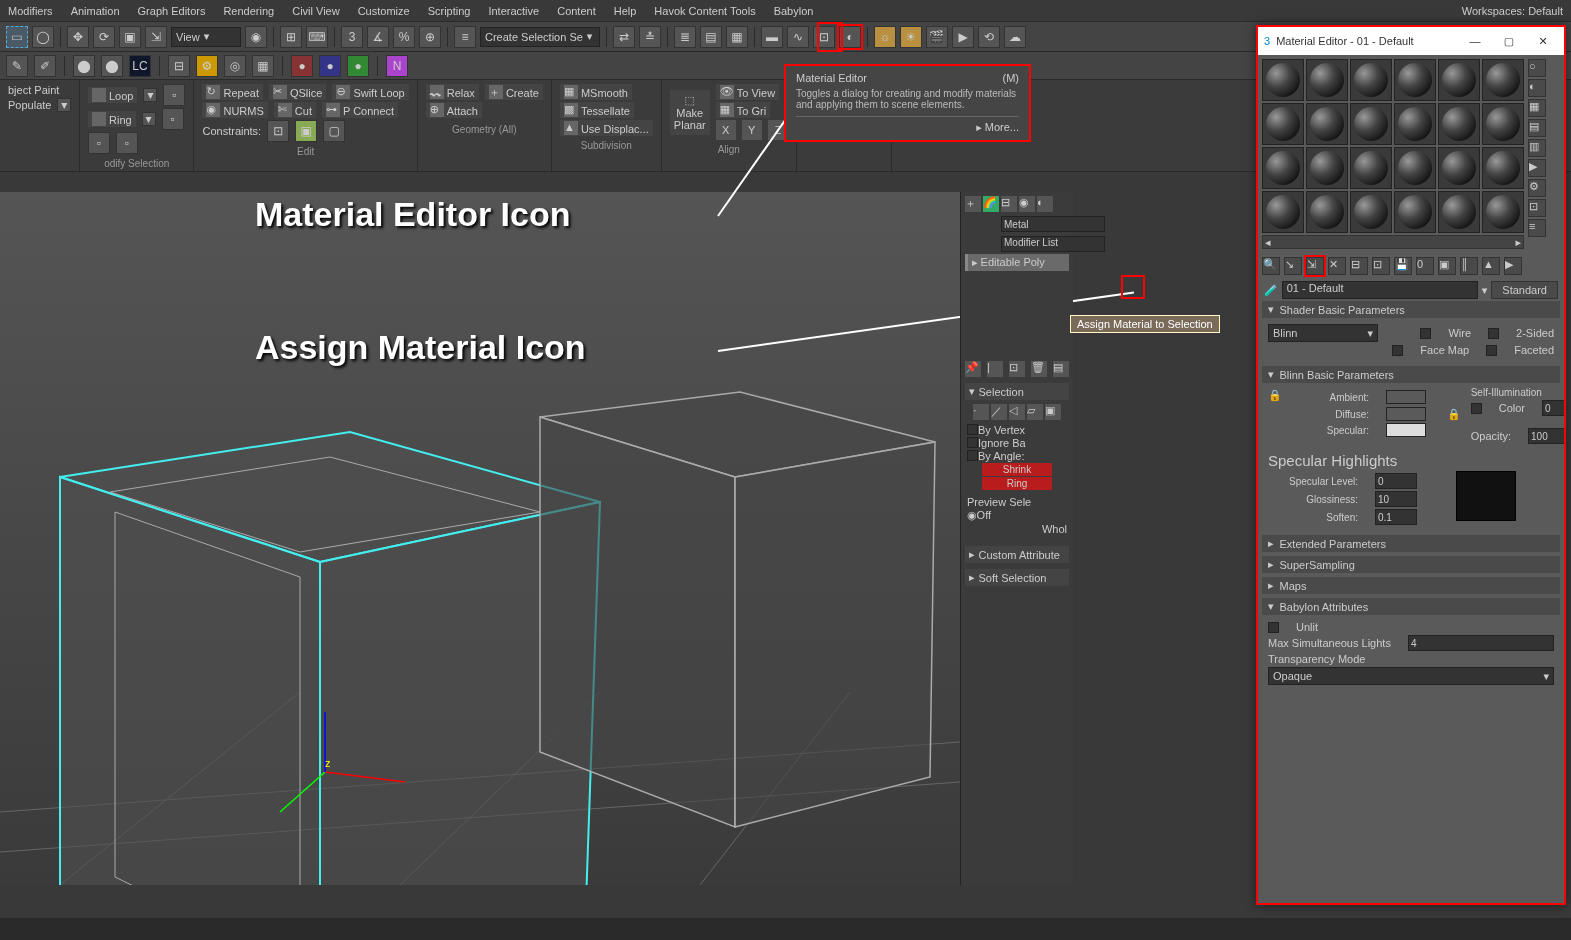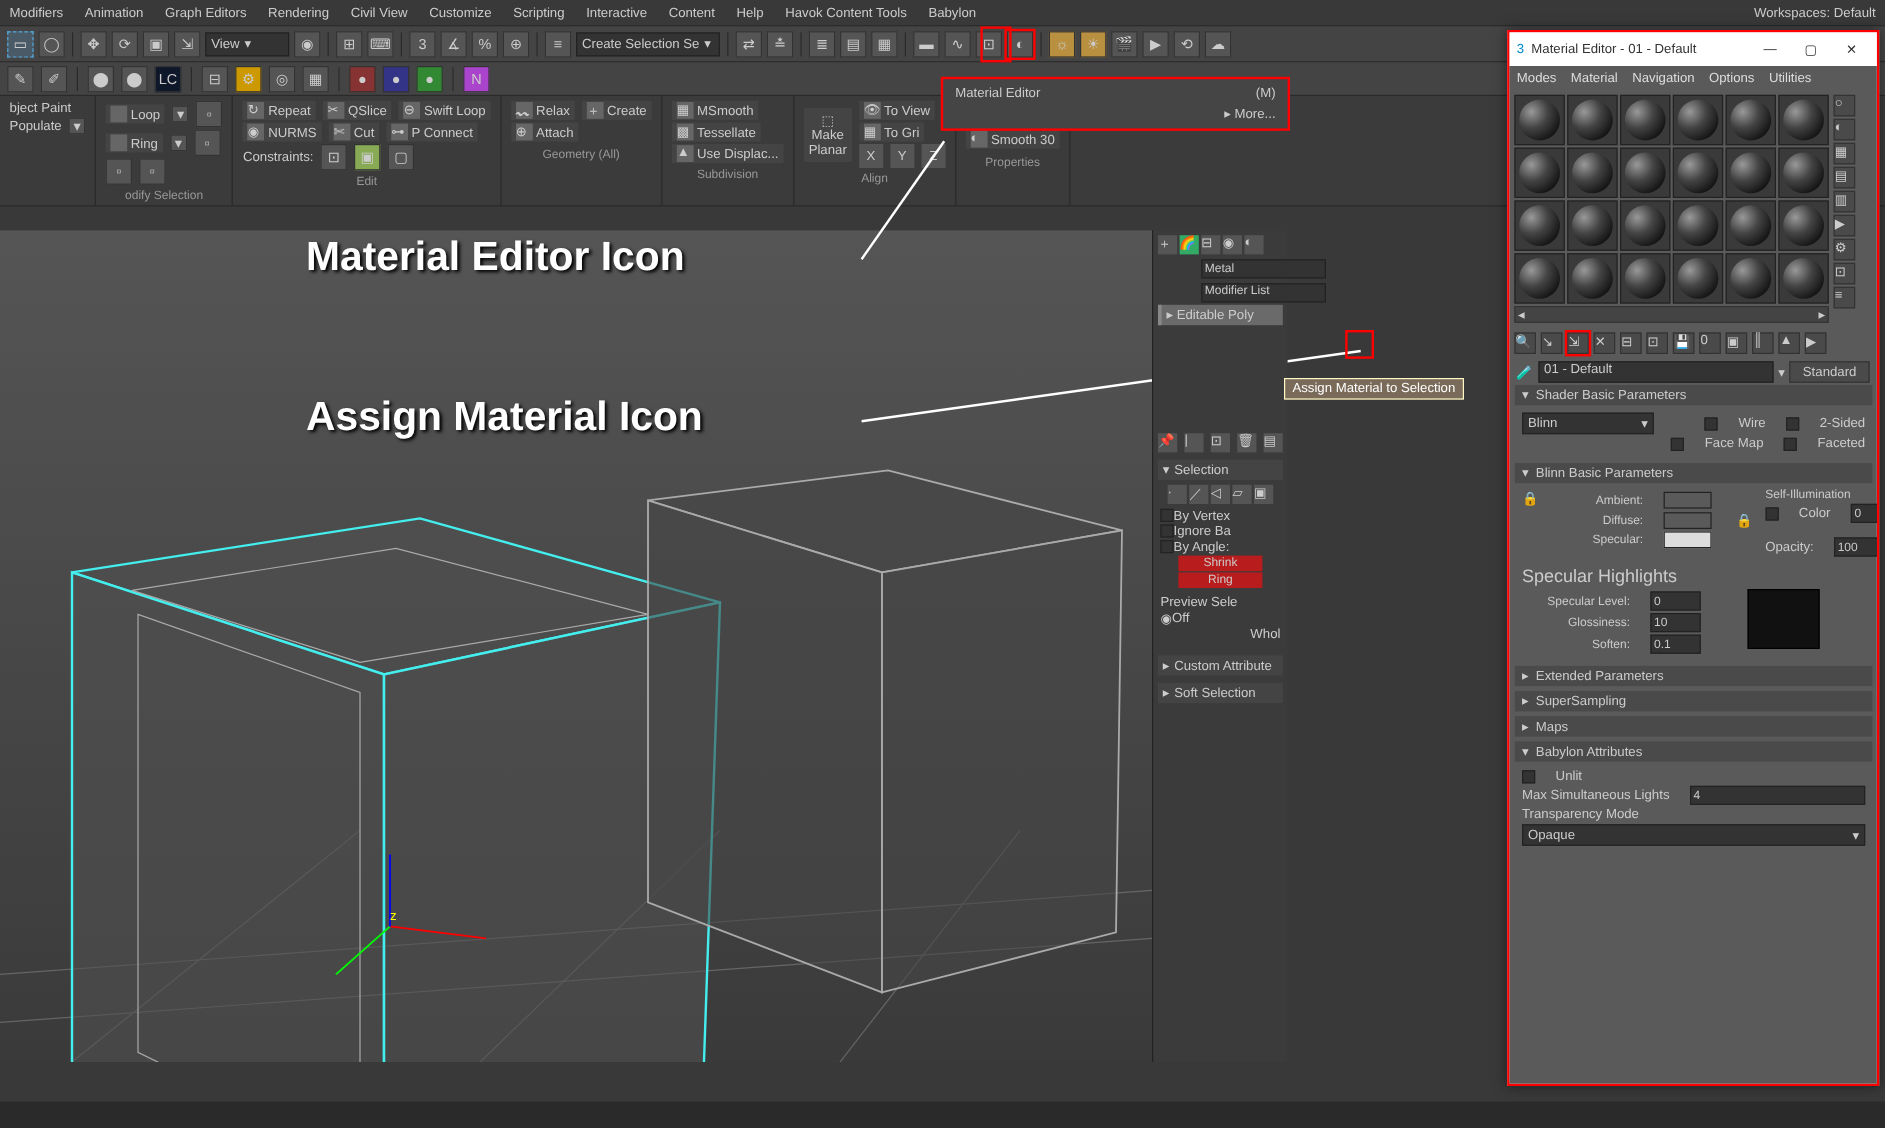--- a/index.html
+++ b/index.html
@@ -59,21 +59,21 @@
 .rolloutM .hdm{ background:#4a4a4a; padding:2px 6px; display:flex; align-items:center; gap:6px;}
 .rolloutM .bdm{ background:#5a5a5a; padding:4px 6px;}
 .prow{ display:flex; align-items:center; gap:17px; margin:2px 0;}
 .prow label{ width:68px; text-align:right; font-size:10px; color:#ccc;}
 .spin{ background:#333; border:1px solid #222; width:42px; height:16px; display:flex; align-items:center; padding:0 2px; font-size:10px;}
 .swatch{ width:40px; height:14px; background:#5a5a5a; border:1px solid #222;}
 .spechl{ width:60px; height:50px; background:#111; border:1px solid #000; margin-left:8px;}
 .ckbx{ width:11px; height:11px; background:#333; border:1px solid #222; display:inline-block;}
 .ddm{ background:#333; border:1px solid #222; height:18px; padding:0 4px; display:flex; align-items:center; justify-content:space-between;}
 
-.tooltipbox{ position:absolute; left:784px; top:64px; width:291px; background:#454545; border:2px solid #f00; padding:6px 10px 6px 10px; z-index:50;}
+.tooltipbox{ position:absolute; left:784px; top:64px; width:247px; background:#454545; border:2px solid #f00; padding:6px 10px 6px 10px; z-index:50;}
 .tooltipbox .tt-title{ display:flex; justify-content:space-between; margin-bottom:4px;}
 .tooltipbox .tt-body{ color:#bbb; font-size:10px; border-bottom:1px solid #666; padding-bottom:6px;}
 .tooltipbox .tt-more{ text-align:right; margin-top:4px; color:#8cf;}
 .redsq{ position:absolute; border:2px solid #f00; }
 .line{ position:absolute; background:#fff; height:2px; transform-origin:left center; pointer-events:none;}
 .assignTip{ position:absolute; left:1070px; top:315px; background:#7a6a5a; color:#fff; padding:2px 6px; font-size:11px; border:1px solid #fef9c3; z-index:60;}
 </style>
 </head>
 <body>
 
@@ -316,20 +316,21 @@
     <div class="row"></div>
     <div class="label">Properties</div>
   </div>
 </div>
 
 <div class="tooltipbox">
   <div class="tt-title">
       <span>Material Editor</span>
       <span>(M)</span>
     </div>
+  <div class="tt-body">Toggles a dialog for creating and modify materials and applying them to scene elements.</div>
   <div class="tt-more"><span>▸ <span>More...</span></span></div>
 </div>
 
 <div class="viewport">
   <svg width="960" height="693">
 
     <g stroke="#666" stroke-width="1">
       <line x1="0" y1="620" x2="960" y2="550"></line>
         <line x1="0" y1="660" x2="960" y2="590"></line>
       <line x1="60" y1="693" x2="300" y2="500"></line>
@@ -431,27 +432,20 @@
 </div>
 
 <div class="matwin">
   <div class="titlebar">
     <span style="color:#08c;margin-right:6px">3</span>
     <span style="color:#333">Material Editor - 01 - Default</span>
     <span style="flex:1"></span>
     <span class="winbtn">—</span>
     <span class="winbtn">▢</span>
     <span class="winbtn">✕</span>
-  </div>
-  <div class="menubar2">
-    <span>Modes</span>
-    <span>Material</span>
-    <span>Navigation</span>
-    <span>Options</span>
-    <span>Utilities</span>
   </div>
   <div class="body">
     <div class="slotarea">
       <div>
         <div class="slotgrid">
           <div class="slot">
               <div class="ball"></div>
             </div>
           <div class="slot">
               <div class="ball"></div>

